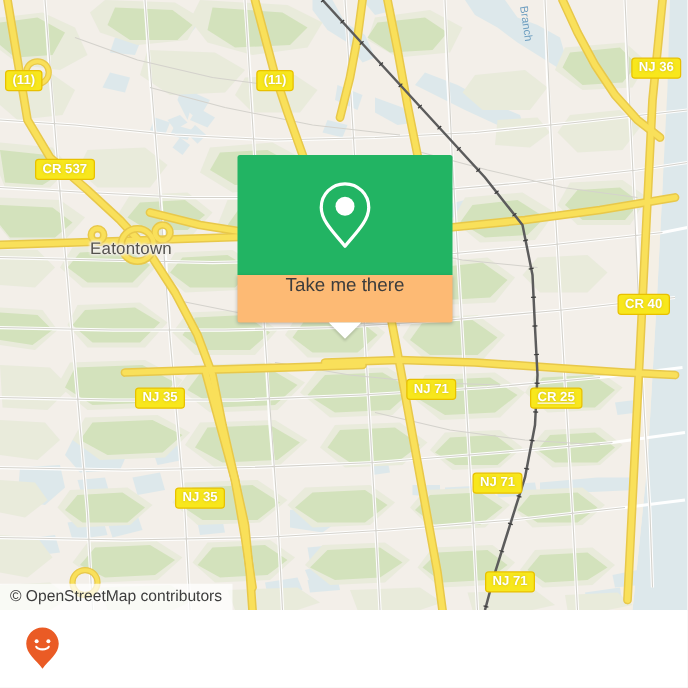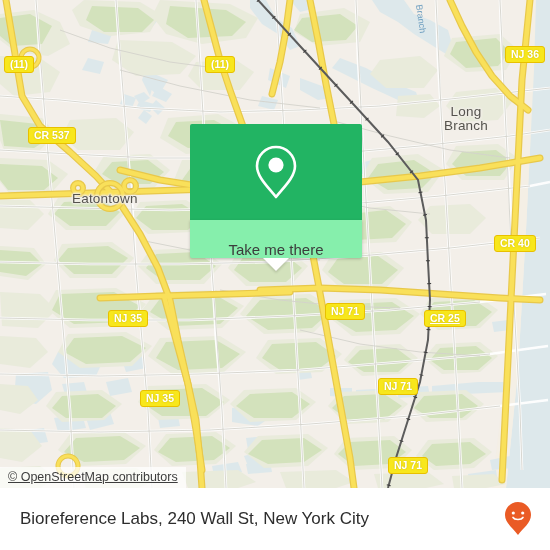--- a/index.html
+++ b/index.html
@@ -33,31 +33,31 @@
     border-radius:3px;color:#ffffff;font-size:10.5px;font-weight:bold;
     padding:1.5px 5px 2px 5px;line-height:11px;white-space:nowrap;
     text-shadow:0 0 2px rgba(120,100,0,.35);
     box-sizing:border-box;
     margin-top:16px;
   }
 
   
   .attrib{
     position:absolute;left:0;bottom:0;background:rgba(255,255,255,.72);
-    color:#3d3d3d;font-size:12.5px;padding:3px 8px 4px 8px;white-space:nowrap;text-decoration:underline;
+    color:#3d3d3d;font-size:12.5px;padding:3px 8px 4px 8px;white-space:nowrap;
   }
 
   
   .popup{position:absolute;left:190px;top:124px;width:172px;}
   .popup-img{
     height:96px;background:#22b463;border-radius:2px 2px 0 0;
     display:flex;align-items:center;justify-content:center;
   }
   .popup-body{
-    background:#86efac;height:38px;display:flex;align-items:flex-end;
+    background:#fdba74;height:38px;display:flex;align-items:flex-start;
     justify-content:center;border-radius:0 0 2px 2px;
     box-shadow:0 1px 3px rgba(0,0,0,.22);
   }
   .popup-label{color:#3c3c3c;font-size:15px;}
   .popup-tail{
     position:absolute;left:50%;transform:translateX(-50%);top:134px;
     width:0;height:0;border-left:13px solid transparent;
     border-right:13px solid transparent;border-top:13px solid #ffffff;
     filter:drop-shadow(0 2px 1px rgba(0,0,0,.14));
   }
@@ -353,24 +353,20 @@
       <g stroke="#e8c84a" stroke-width="5" fill="none">
         <circle cx="30" cy="58" r="9"></circle>
       </g>
       <g stroke="#f9e05a" stroke-width="3" fill="none">
         <circle cx="30" cy="58" r="9"></circle>
       </g>
     </svg>
 
     <div class="place" style="left:72px;top:191px;">Eatontown</div>
 
-    <div class="place two" style="left:444px;top:105px;">
-      <div>Long</div>
-      <div>Branch</div>
-    </div>
 
     <div class="water-label" style="left:424px;top:4px;transform:rotate(82deg);transform-origin:left top;">Branch</div>
 
     <div class="shield" style="left:4px;top:40px;">(11)</div>
     <div class="shield" style="left:205px;top:40px;">(11)</div>
     <div class="shield" style="left:28px;top:111px;">CR 537</div>
     <div class="shield" style="left:206px;top:108px;">CR 537</div>
     <div class="shield" style="left:505px;top:30px;">NJ 36</div>
     <div class="shield" style="left:318px;top:116px;">NJ 36</div>
     <div class="shield" style="left:108px;top:294px;">NJ 35</div>
@@ -392,21 +388,20 @@
       </svg>
     </div>
     <div class="popup-body">
       <span class="popup-label">Take me there</span>
     </div>
     <div class="popup-tail"></div>
   </div>
 
   <div class="divider"></div>
   <div class="footer">
-    <div class="footer-title">Bioreference Labs, 240 Wall St, New York City</div>
     <div class="brand">
       <svg width="28" height="36" viewBox="0 0 28 36">
         <path d="M14 1 C6.8 1 1 6.8 1 14 C1 22 9 27 14 34 C19 27 27 22 27 14 C27 6.8 21.2 1 14 1 Z" fill="#ea5b25"></path>
         <circle cx="9.3" cy="12" r="1.6" fill="#ffffff"></circle>
         <circle cx="18.7" cy="12" r="1.6" fill="#ffffff"></circle>
         <path d="M9 16.4 C10.6 19.2 17.4 19.2 19 16.4" fill="none" stroke="#ffffff" stroke-width="1.7" stroke-linecap="round"></path>
       </svg>
     </div>
   </div>
 

